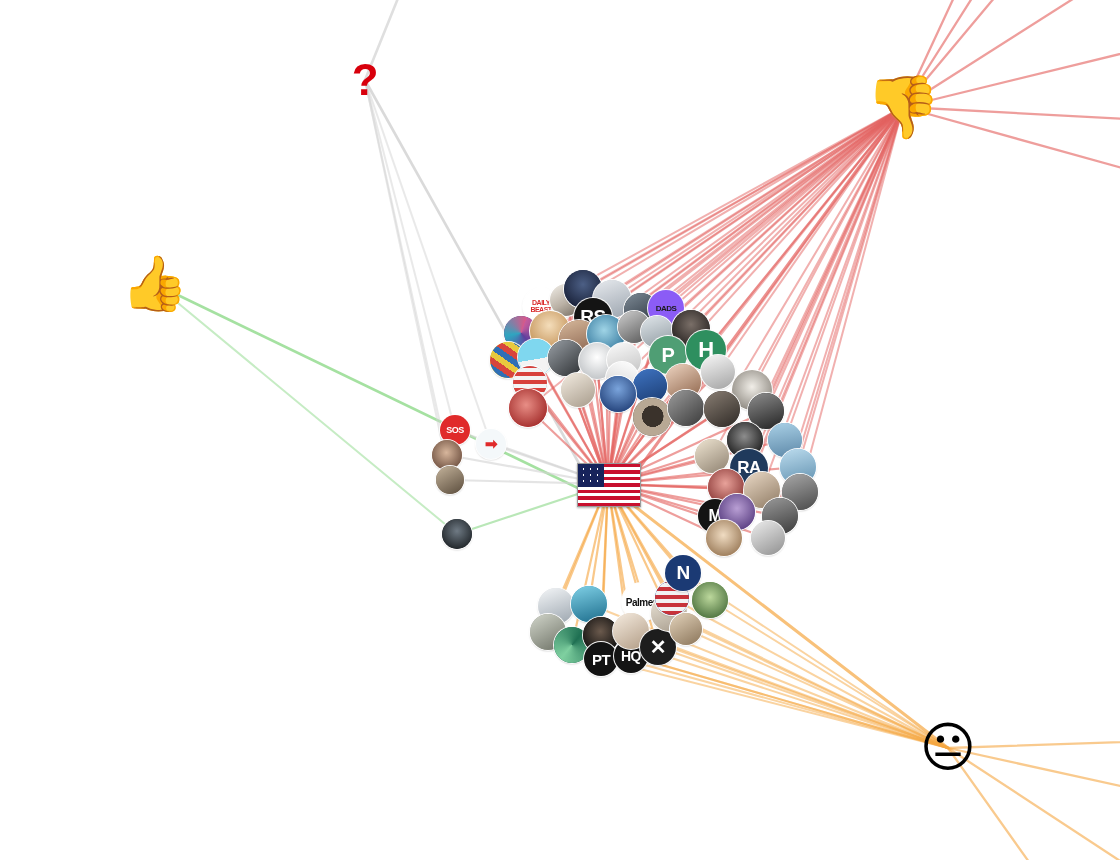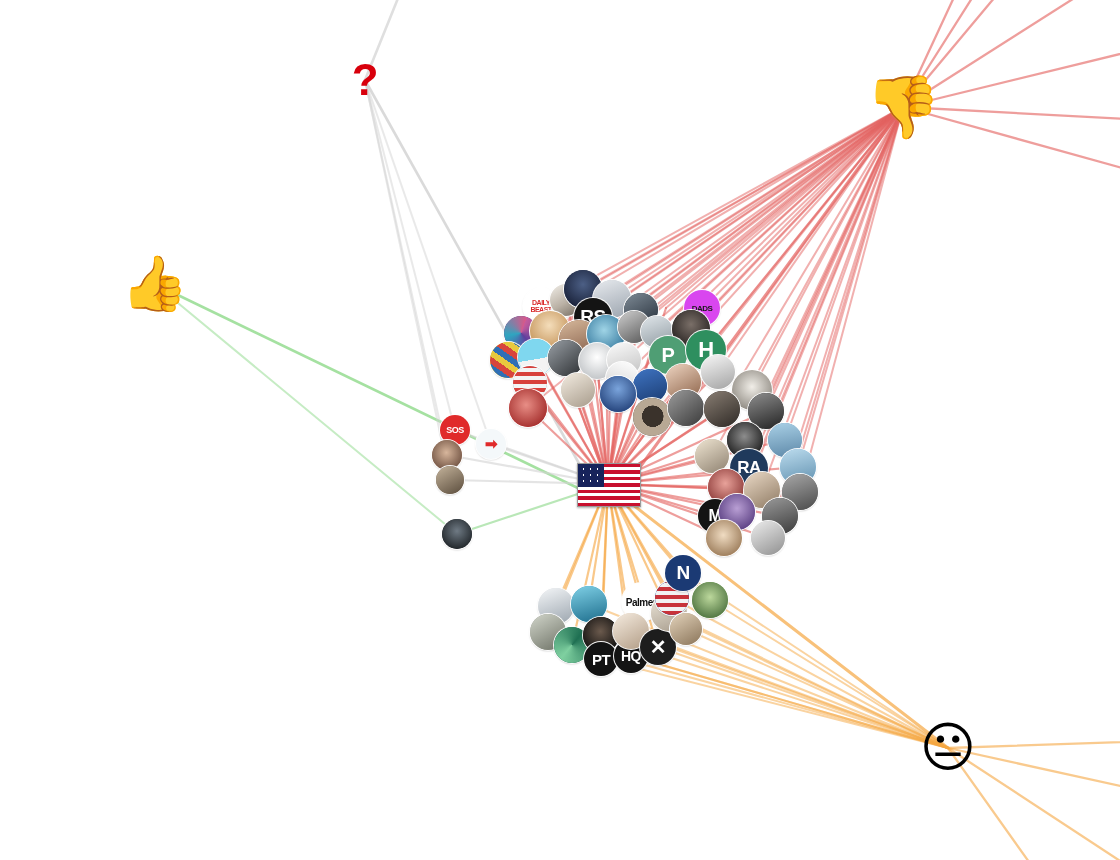--- a/index.html
+++ b/index.html
@@ -200,21 +200,21 @@
       </div>
       <div class="node" style="left: 593px; top: 280px; width: 38px; height: 38px; background: rgb(207, 211, 216);">
         <div class="av" style="background: linear-gradient(160deg, rgb(231, 234, 238), rgb(154, 163, 173));"></div>
       </div>
       <div class="node" title="RS" style="left: 574px; top: 298px; width: 38px; height: 38px; background: rgb(20, 20, 20);">
         <div class="lbl" style="color: rgb(255, 255, 255); font-size: 19px;">RS</div>
       </div>
       <div class="node" style="left: 624px; top: 293px; width: 34px; height: 34px; background: rgb(58, 71, 84);">
         <div class="av" style="background: linear-gradient(150deg, rgb(127, 139, 150), rgb(35, 45, 56));"></div>
       </div>
-      <div class="node" title="DADS" style="left: 684px; top: 290px; width: 36px; height: 36px; background: #d946ef;">
+      <div class="node" title="DADS" style="left: 648px; top: 290px; width: 36px; height: 36px; background: #8b5cf6;">
         <div class="lbl" style="color: rgb(27, 27, 27); font-size: 8px;">DADS</div>
       </div>
       <div class="node" style="left: 504px; top: 316px; width: 34px; height: 34px; background: rgb(107, 63, 134);">
         <div class="av" style="background: conic-gradient(from 20deg, rgb(199, 91, 155), rgb(94, 63, 158), rgb(47, 165, 192), rgb(216, 88, 138));"></div>
       </div>
       <div class="node" style="left: 530px; top: 311px; width: 40px; height: 40px; background: rgb(230, 199, 154);">
         <div class="av" style="background: radial-gradient(circle at 48% 36%, rgb(244, 221, 186), rgb(200, 154, 98) 70%);"></div>
       </div>
       <div class="node" style="left: 559px; top: 320px; width: 40px; height: 40px; background: rgb(160, 116, 91);">
         <div class="av" style="background: linear-gradient(160deg, rgb(215, 185, 156), rgb(124, 84, 64));"></div>

